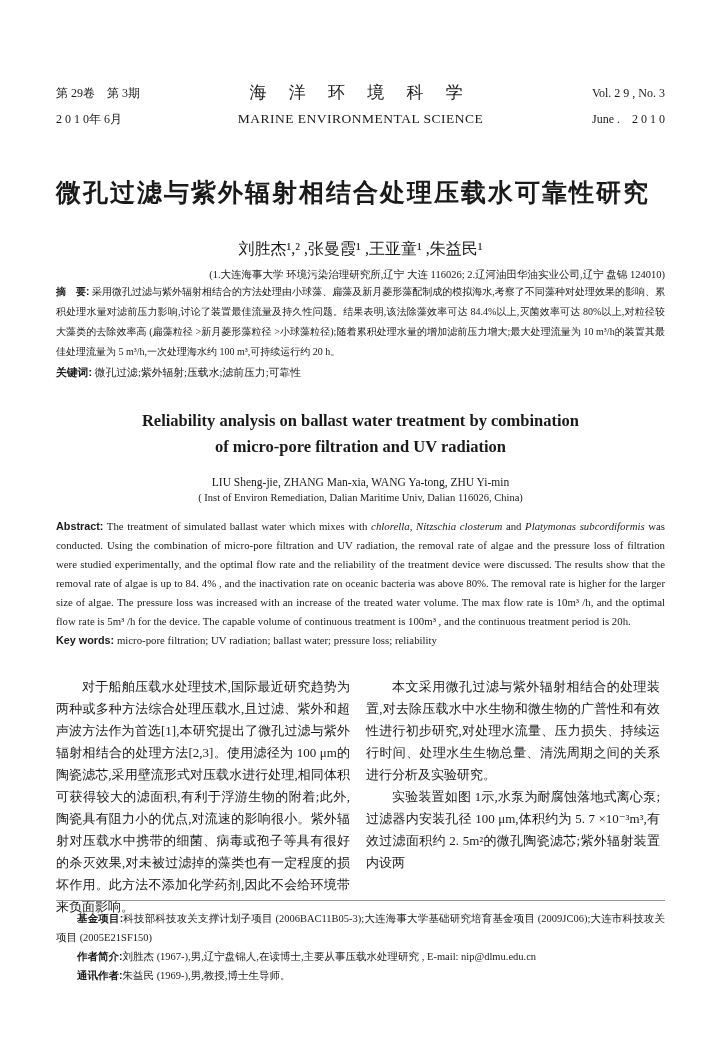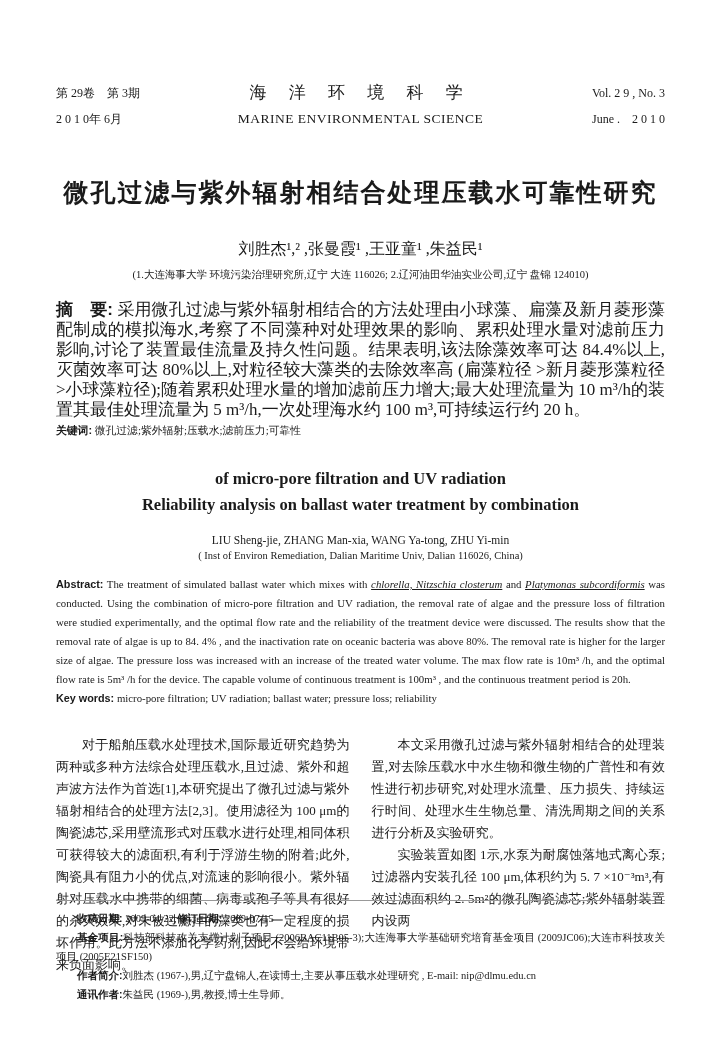--- a/index.html
+++ b/index.html
@@ -15,45 +15,45 @@
   .jheader { display:flex; justify-content:space-between; align-items:center;gap:16px; }
   .jh-col { font-size:12px; line-height:26px; white-space:nowrap; }
   .jh-left  { text-align:left;  width:150px; }
   .jh-right { text-align:right; width:150px; }
   .jh-center { text-align:center; flex:1; }
   .jh-cn { font-size:17px; letter-spacing:9px; line-height:26px; }
   .jh-en { font-size:13.5px; letter-spacing:0.5px; line-height:26px; }
 
   
   .title-cn {
-    margin-top:44px; text-align:center; font-size:25px; font-weight:bold;
+    margin-top:44px; font-size:25px; font-weight:bold;
     font-family:"Liberation Sans","DejaVu Sans",sans-serif; letter-spacing:2px;
   }
   .authors-cn { margin-top:30px; text-align:center; font-size:16px; }
-  .affil-cn { margin-top:8px; text-align:center; font-size:10.5px; }
+  .affil-cn { margin-top:8px; text-align:right; font-size:10.5px; }
 
   
-  .abs-cn { margin-top:18px; font-size:17px; line-height:20px; text-align:justify; }
+  .abs-cn { font-size:10px; line-height:20px; text-align:justify; }
   .lbl { font-weight:bold; font-family:"Liberation Sans","DejaVu Sans",sans-serif; }
   .kw-line  { margin-top:0px; font-size:10.8px; line-height:20px; }
   .clc-line { font-size:10.8px; line-height:20px; }
   .clc-line .gap { display:inline-block; width:26px; }
 
   
   .title-en {
     margin-top:26px; text-align:center; font-weight:bold; font-size:16.5px; line-height:26px;
   }
   .authors-en { margin-top:16px; text-align:center; font-size:11.5px; }
   .affil-en { margin-top:4px; text-align:center; font-size:10.5px; }
   .abs-en { margin-top:14px; font-size:10.8px; line-height:19px; text-align:justify; }
-  .abs-en .it { font-style:italic;text-decoration:underline; }
+  .abs-en .it { font-style:italic; }
   .kw-en { font-size:10.8px; line-height:19px; }
 
   
-  .body-cols { margin-top:26px; display:flex; gap:22px; }
+  .body-cols { margin-top:26px; display:flex; gap:16px; }
   .col { width:294px; font-size:13px; line-height:22px; text-align:justify; }
   .col p { text-indent:2em; }
   .sec-head {
     font-family:"Liberation Sans","DejaVu Sans",sans-serif; font-weight:bold;
     font-size:14.5px; margin:12px 0 10px 0; text-indent:0 !important;
   }
   .sec-head .sec-no { margin-right:14px; }
 
   
   .footnote {
@@ -88,40 +88,39 @@
     <h1 class="title-cn">微孔过滤与紫外辐射相结合处理压载水可靠性研究</h1>
     <div class="authors-cn">刘胜杰¹,² ,张曼霞¹ ,王亚童¹ ,朱益民¹</div>
     <div class="affil-cn">(1.大连海事大学 环境污染治理研究所,辽宁 大连 116026; 2.辽河油田华油实业公司,辽宁 盘锦 124010)</div>
 
     <p class="abs-cn"><span class="lbl">摘　要:</span> <span>采用微孔过滤与紫外辐射相结合的方法处理由小球藻、扁藻及新月菱形藻配制成的模拟海水,考察了不同藻种对处理效果的影响、累积处理水量对滤前压力影响,讨论了装置最佳流量及持久性问题。结果表明,该法除藻效率可达 84.4%以上,灭菌效率可达 80%以上,对粒径较大藻类的去除效率高 (扁藻粒径 &gt;新月菱形藻粒径 &gt;小球藻粒径);随着累积处理水量的增加滤前压力增大;最大处理流量为 10 m³/h的装置其最佳处理流量为 5 m³/h,一次处理海水约 100 m³,可持续运行约 20 h。</span></p>
 
     <p class="kw-line"><span class="lbl">关键词:</span><span> 微孔过滤;紫外辐射;压载水;滤前压力;可靠性</span></p>
 
 
     <div class="title-en">
+      <div>Reliability analysis on ballast water treatment by combination</div>
       <div>of micro-pore filtration and UV radiation</div>
-      <div>Reliability analysis on ballast water treatment by combination</div>
     </div>
     <div class="authors-en">LIU Sheng-jie, ZHANG Man-xia, WANG Ya-tong, ZHU Yi-min</div>
     <div class="affil-en">( Inst of Environ Remediation, Dalian Maritime Univ, Dalian 116026, China)</div>
 
     <p class="abs-en"><span class="lbl">Abstract:</span><span> The treatment of simulated ballast water which mixes with </span><span class="it">chlorella, Nitzschia closterum</span><span> and </span><span class="it">Platymonas subcordiformis</span><span> was conducted. Using the combination of micro-pore filtration and UV radiation, the removal rate of algae and the pressure loss of filtration were studied experimentally, and the optimal flow rate and the reliability of the treatment device were discussed. The results show that the removal rate of algae is up to 84. 4% , and the inactivation rate on oceanic bacteria was above 80%. The removal rate is higher for the larger size of algae. The pressure loss was increased with an increase of the treated water volume. The max flow rate is 10m³ /h, and the optimal flow rate is 5m³ /h for the device. The capable volume of continuous treatment is 100m³ , and the continuous treatment period is 20h.</span></p>
 
     <p class="kw-en"><span class="lbl">Key words:</span><span> micro-pore filtration;  UV radiation;  ballast water;  pressure loss;  reliability</span></p>
 
     <div class="body-cols">
       <div class="col">
         <p>对于船舶压载水处理技术,国际最近研究趋势为两种或多种方法综合处理压载水,且过滤、紫外和超声波方法作为首选[1],本研究提出了微孔过滤与紫外辐射相结合的处理方法[2,3]。使用滤径为 100 μm的陶瓷滤芯,采用壁流形式对压载水进行处理,相同体积可获得较大的滤面积,有利于浮游生物的附着;此外,陶瓷具有阻力小的优点,对流速的影响很小。紫外辐射对压载水中携带的细菌、病毒或孢子等具有很好的杀灭效果,对未被过滤掉的藻类也有一定程度的损坏作用。此方法不添加化学药剂,因此不会给环境带来负面影响。</p>
       </div>
       <div class="col">
         <p>本文采用微孔过滤与紫外辐射相结合的处理装置,对去除压载水中水生物和微生物的广普性和有效性进行初步研究,对处理水流量、压力损失、持续运行时间、处理水生生物总量、清洗周期之间的关系进行分析及实验研究。</p>
         <p>实验装置如图 1示,水泵为耐腐蚀落地式离心泵;过滤器内安装孔径 100 μm,体积约为 5. 7 ×10⁻³m³,有效过滤面积约 2. 5m²的微孔陶瓷滤芯;紫外辐射装置内设两</p>
       </div>
     </div>
   </div>
 
   <div class="footnote">
-    <p><span class="lbl">收稿日期:</span><span> 2009-04-22,</span><span class="lbl">修订日期:</span><span> 2009-07-15</span></p>
     <p class="fn-hang"><span class="lbl">基金项目:</span><span>科技部科技攻关支撑计划子项目 (2006BAC11B05-3);大连海事大学基础研究培育基金项目 (2009JC06);大连市科技攻关项目 (2005E21SF150)</span></p>
     <p><span class="lbl">作者简介:</span><span>刘胜杰 (1967-),男,辽宁盘锦人,在读博士,主要从事压载水处理研究 , E-mail: nip@dlmu.edu.cn</span></p>
     <p><span class="lbl">通讯作者:</span><span>朱益民 (1969-),男,教授,博士生导师。</span></p>
   </div>
 </div>
 
 </body></html>

